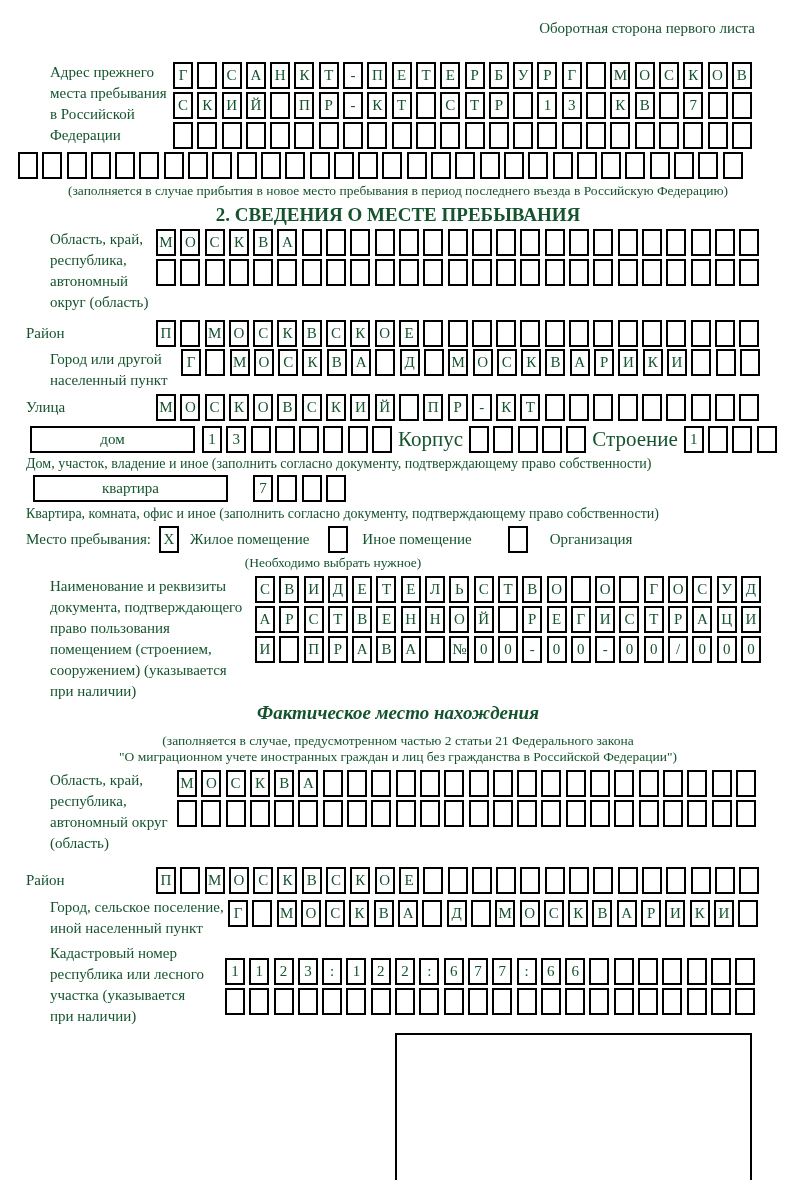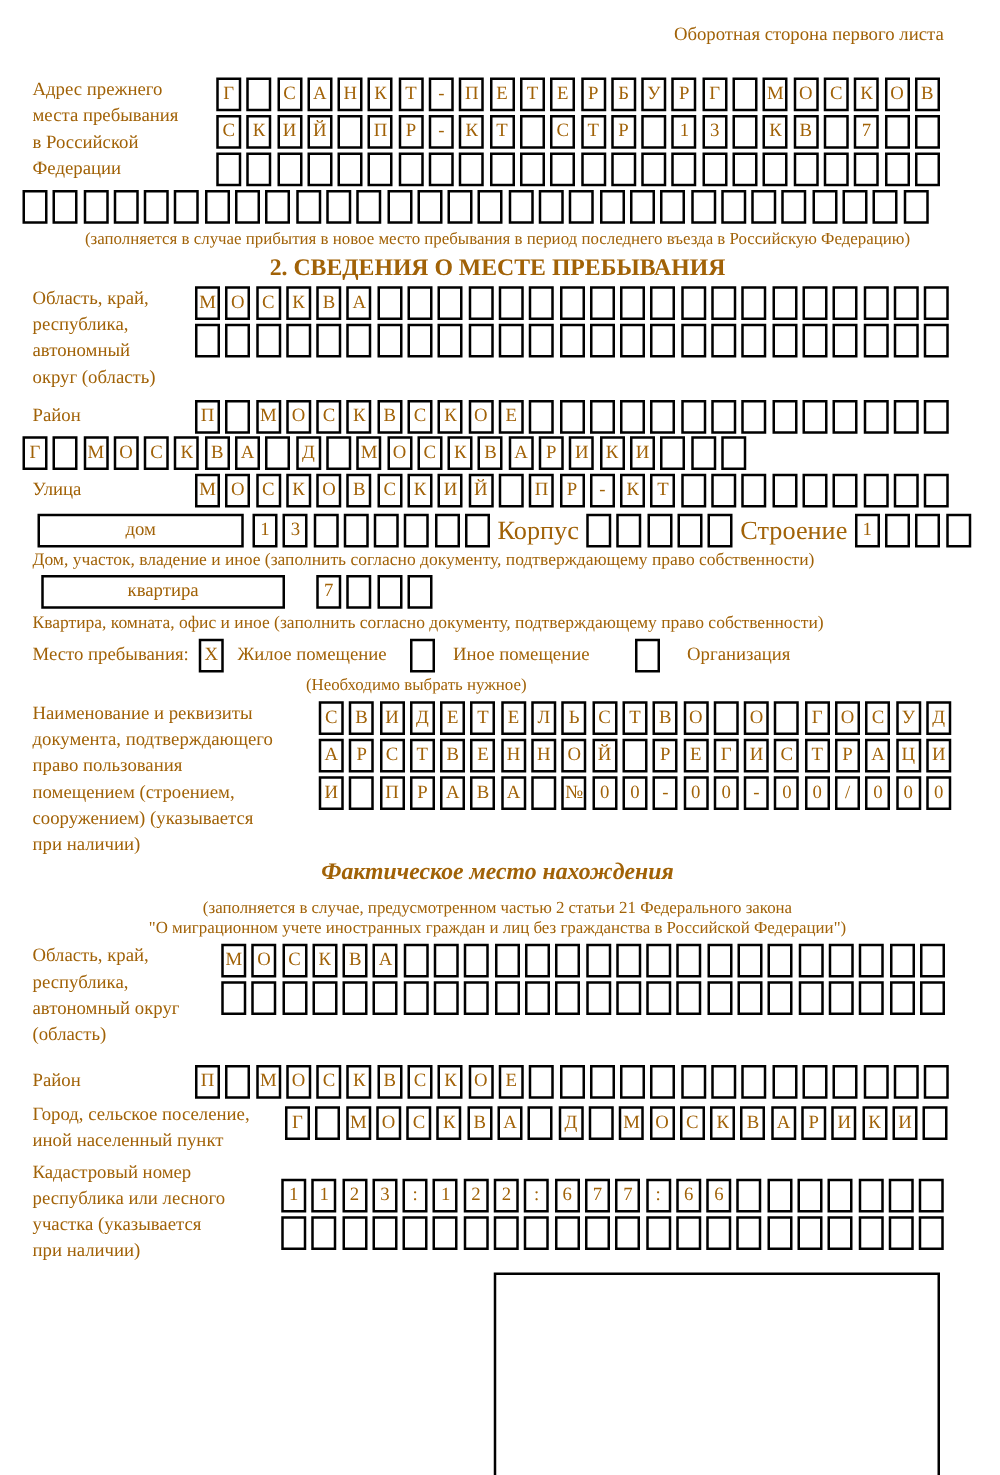--- a/index.html
+++ b/index.html
@@ -1,28 +1,28 @@
 <!DOCTYPE html>
 <html><head>
 <meta charset="utf-8">
 <style>
   html,body{margin:0;padding:0;background:#fff;}
   .page{
     position:relative;
     width:800px;height:1180px;
     box-sizing:border-box;
     padding:20px 22px 0 18px;
-    background:#fff;color:#a16207;
+    background:#fff;color:#14532d;
     font-family:"Liberation Serif","DejaVu Serif",serif;
     overflow:hidden;
   }
   .header-note{font-size:15px;text-align:right;padding-right:23px;}
   .row{display:flex;align-items:flex-start;}
   .label{font-size:15px;line-height:21px;padding-left:8px;box-sizing:border-box;flex:none;}
-  .label div{white-space:nowrap;}
+  .label div{white-space:nowrap;margin-left:24px;}
   .single-label{font-size:15px;line-height:27px;padding-left:8px;box-sizing:border-box;flex:none;}
   .grid{flex:none;}
   .grid .cellrow + .cellrow{margin-top:3px;}
   .cellrow{display:flex;gap:4.3px;}
   .cell{
     width:20px;height:27px;flex:none;box-sizing:border-box;
     border:2px solid #000;
     font-size:15px;line-height:23px;text-align:center;
   }
   .widebox{
@@ -269,20 +269,24 @@
         <span class="cell"></span>
         <span class="cell"></span>
         <span class="cell"></span>
         <span class="cell"></span>
         <span class="cell"></span>
         <span class="cell"></span>
       </div>
   </div>
 
   <div class="row" style="margin-top:2px;">
+    <div class="label w-city1">
+        <div>Город или другой</div>
+        <div>населенный пункт</div>
+      </div>
     <div class="cellrow">
         <span class="cell">Г</span>
         <span class="cell"></span>
         <span class="cell">М</span>
         <span class="cell">О</span>
         <span class="cell">С</span>
         <span class="cell">К</span>
         <span class="cell">В</span>
         <span class="cell">А</span>
         <span class="cell"></span>

